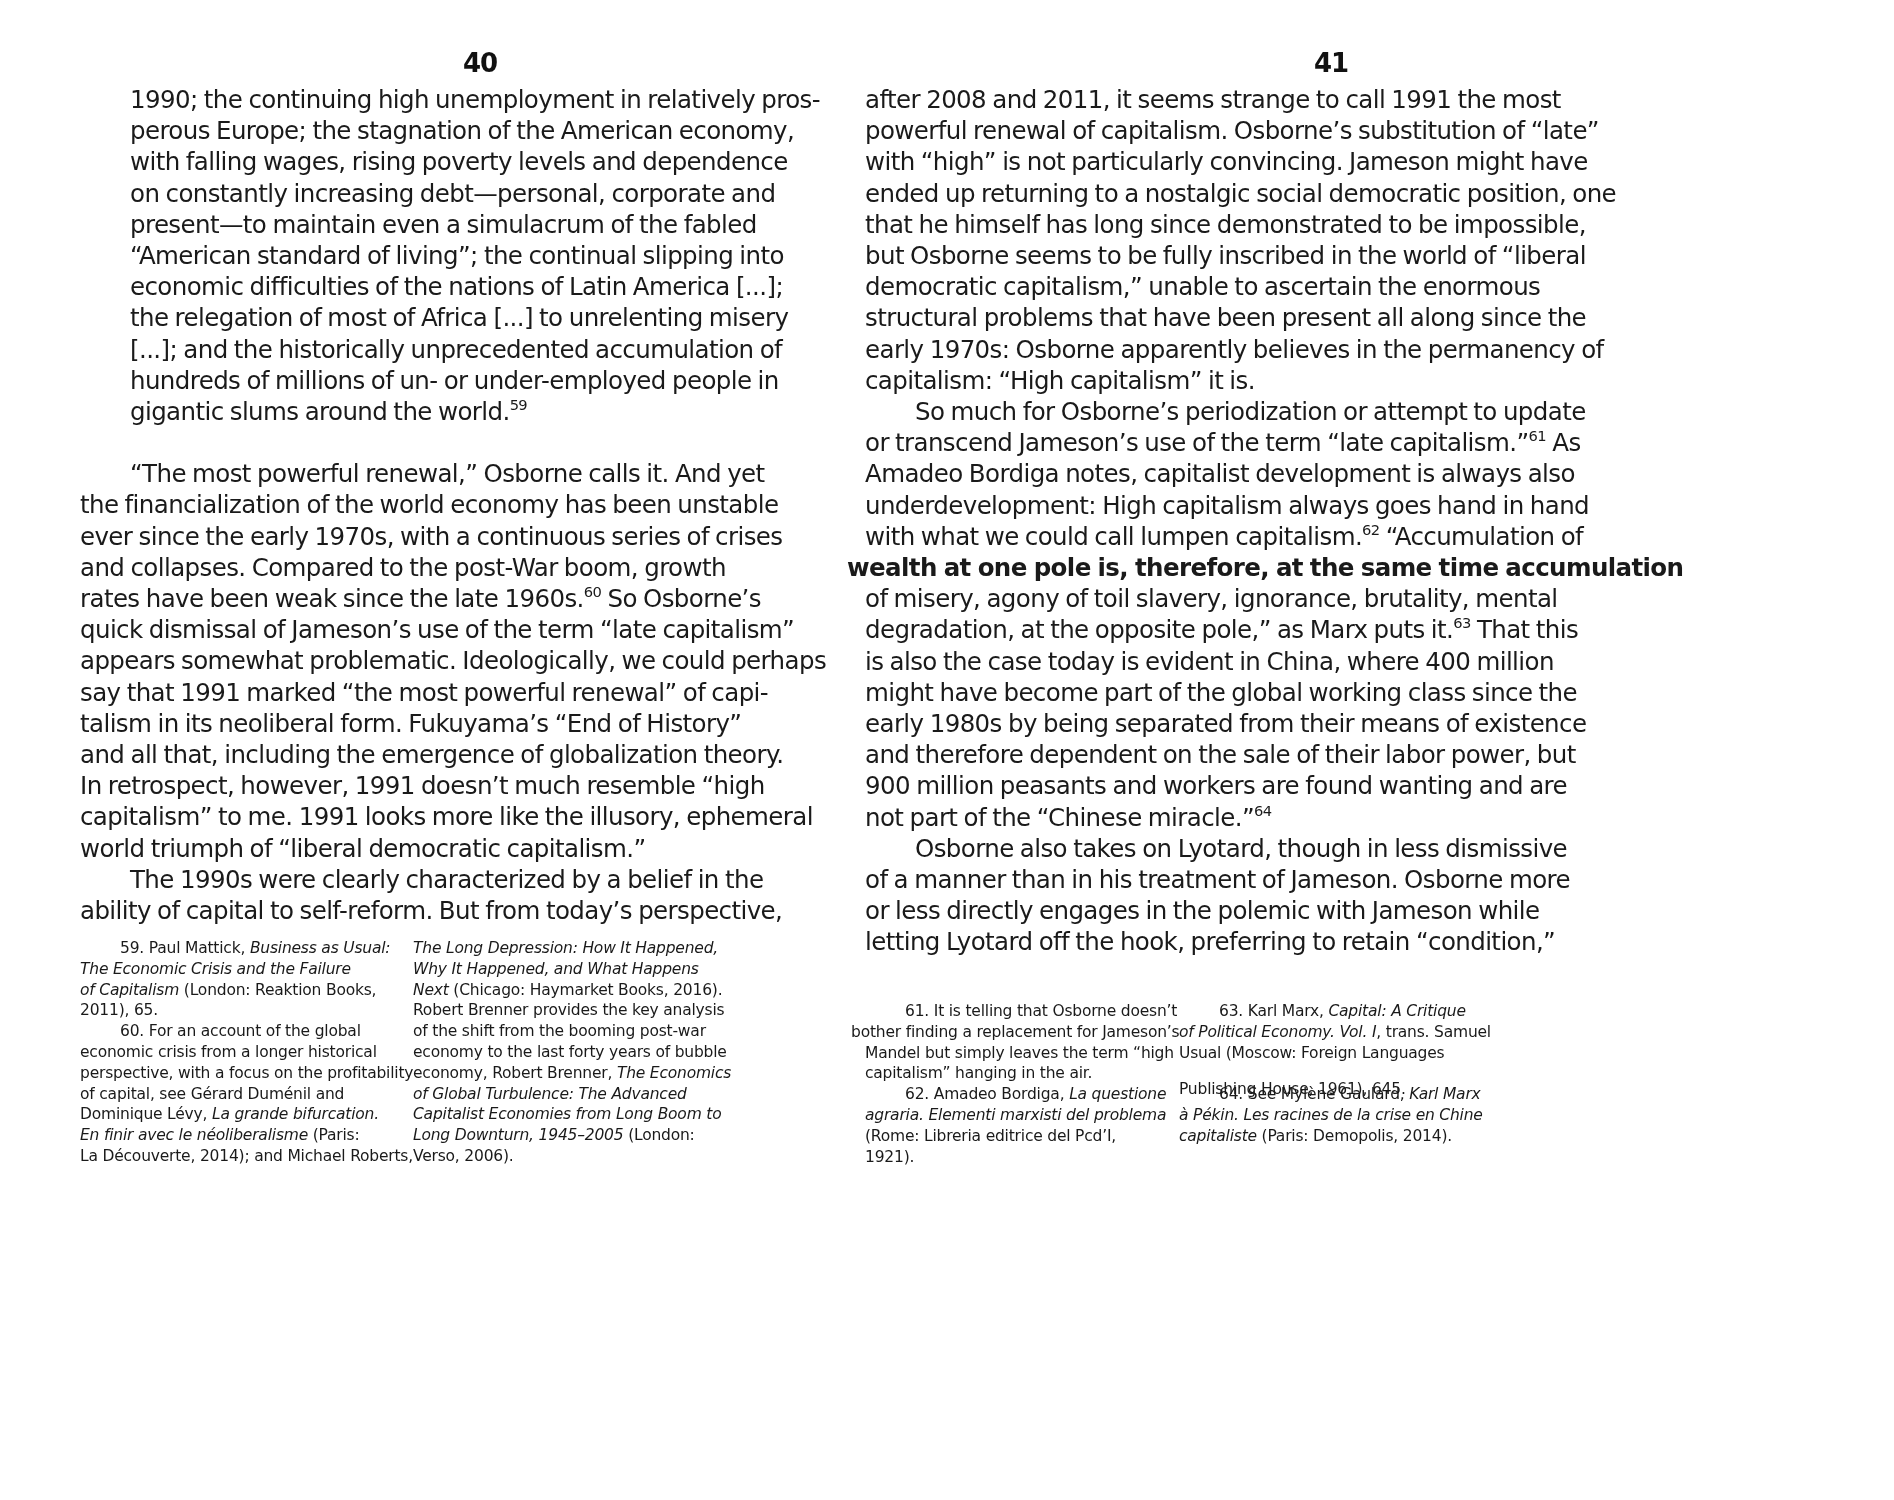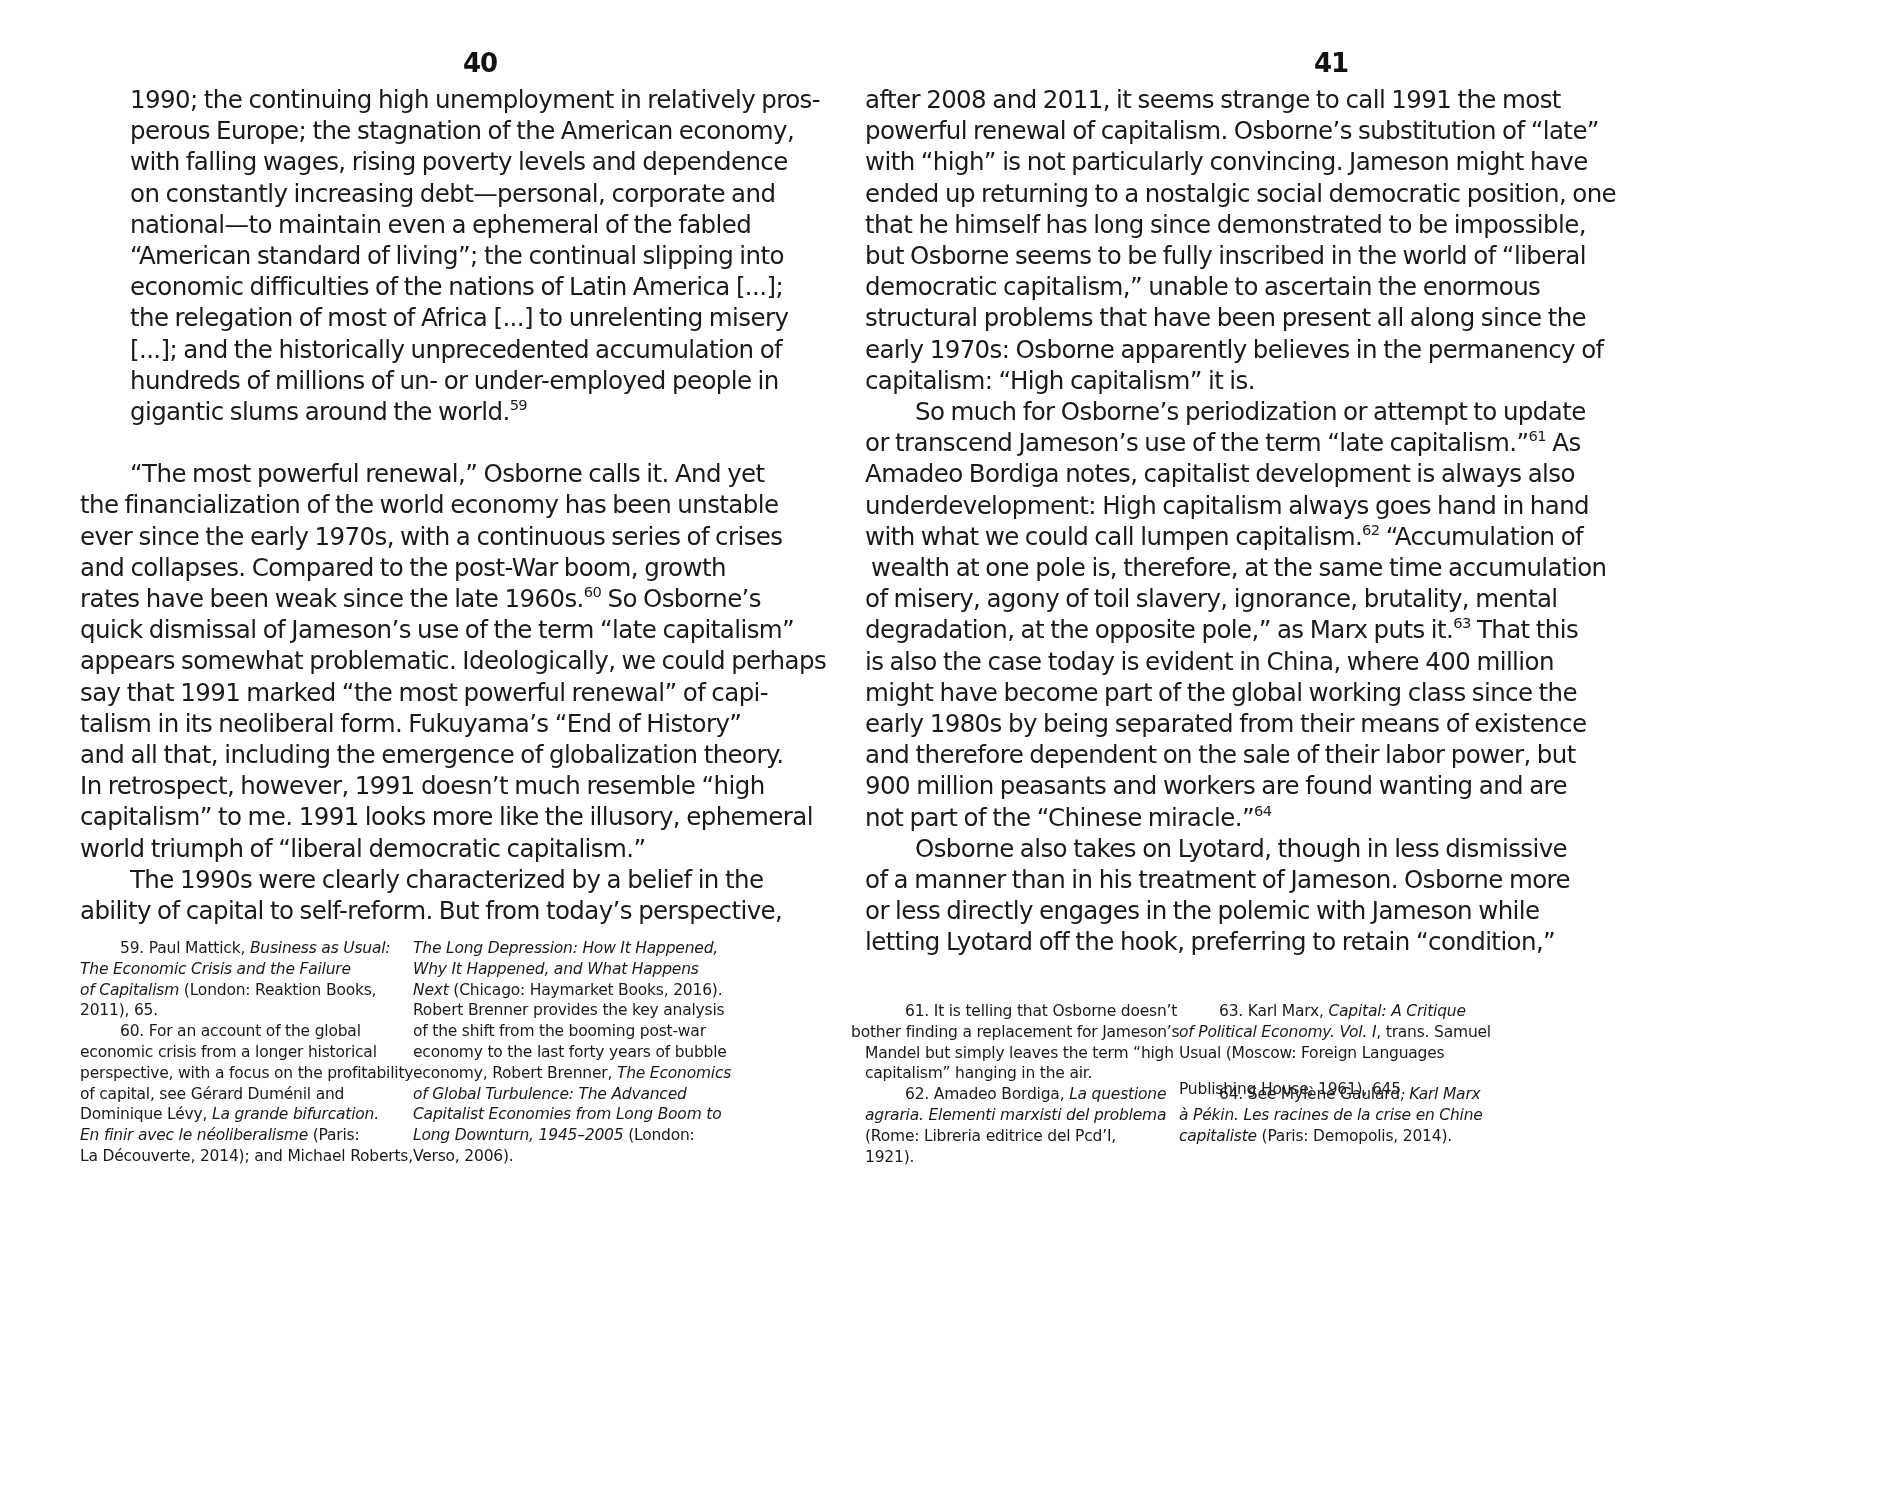--- a/index.html
+++ b/index.html
@@ -24,21 +24,21 @@
 </head>
 <body>
 
 <div class="page page-left">
   <div class="folio">40</div>
   <div class="body-block" id="left-body">
       <div class="line" style="left: 130px; top: 84px;"><span>1990; the continuing high unemployment in relatively pros-</span></div>
       <div class="line" style="left: 130px; top: 115.2px;"><span>perous Europe; the stagnation of the American economy,</span></div>
       <div class="line" style="left: 130px; top: 146.4px;"><span>with falling wages, rising poverty levels and dependence</span></div>
       <div class="line" style="left: 130px; top: 177.6px;"><span>on constantly increasing debt—personal, corporate and</span></div>
-      <div class="line" style="left: 130px; top: 208.8px;"><span>national—to maintain even a ephemeral of the fabled</span></div>
+      <div class="line" style="left: 130px; top: 208.8px;"><span>present—to maintain even a simulacrum of the fabled</span></div>
       <div class="line" style="left: 130px; top: 240px;"><span>“American standard of living”; the continual slipping into</span></div>
       <div class="line" style="left: 130px; top: 271.2px;"><span>economic difficulties of the nations of Latin America [...];</span></div>
       <div class="line" style="left: 130px; top: 302.4px;"><span>the relegation of most of Africa [...] to unrelenting misery</span></div>
       <div class="line" style="left: 130px; top: 333.6px;"><span>[...]; and the historically unprecedented accumulation of</span></div>
       <div class="line" style="left: 130px; top: 364.8px;"><span>hundreds of millions of un- or under-employed people in</span></div>
       <div class="line" style="left: 130px; top: 396px;"><span>gigantic slums around the world.</span><sup>59</sup></div>
       <div class="line" style="left: 130px; top: 458.2px;"><span>“The most powerful renewal,” Osborne calls it. And yet</span></div>
       <div class="line" style="left: 80px; top: 489.4px;"><span>the financialization of the world economy has been unstable</span></div>
       <div class="line" style="left: 80px; top: 520.6px;"><span>ever since the early 1970s, with a continuous series of crises</span></div>
       <div class="line" style="left: 80px; top: 551.8px;"><span>and collapses. Compared to the post-War boom, growth</span></div>
@@ -93,21 +93,21 @@
       <div class="line" style="left: 18px; top: 240px;"><span>but Osborne seems to be fully inscribed in the world of “liberal</span></div>
       <div class="line" style="left: 18px; top: 271.2px;"><span>democratic capitalism,” unable to ascertain the enormous</span></div>
       <div class="line" style="left: 18px; top: 302.4px;"><span>structural problems that have been present all along since the</span></div>
       <div class="line" style="left: 18px; top: 333.6px;"><span>early 1970s: Osborne apparently believes in the permanency of</span></div>
       <div class="line" style="left: 18px; top: 364.8px;"><span>capitalism: “High capitalism” it is.</span></div>
       <div class="line" style="left: 68px; top: 396px;"><span>So much for Osborne’s periodization or attempt to update</span></div>
       <div class="line" style="left: 18px; top: 427.2px;"><span>or transcend Jameson’s use of the term “late capitalism.”</span><sup>61</sup><span> As</span></div>
       <div class="line" style="left: 18px; top: 458.4px;"><span>Amadeo Bordiga notes, capitalist development is always also</span></div>
       <div class="line" style="left: 18px; top: 489.6px;"><span>underdevelopment: High capitalism always goes hand in hand</span></div>
       <div class="line" style="left: 18px; top: 520.8px;"><span>with what we could call lumpen capitalism.</span><sup>62</sup><span> “Accumulation of</span></div>
-      <div class="line" style="left: 24px; top: 552px;"><span>wealth at one pole is, therefore, at the same time accumulation</span></div>
+      <div class="line" style="left: 0; top: 552px; font-weight: bold;"><span>wealth at one pole is, therefore, at the same time accumulation</span></div>
       <div class="line" style="left: 18px; top: 583.2px; text-align: right;"><span>of misery, agony of toil slavery, ignorance, brutality, mental</span></div>
       <div class="line" style="left: 18px; top: 614.4px;"><span>degradation, at the opposite pole,” as Marx puts it.</span><sup>63</sup><span> That this</span></div>
       <div class="line" style="left: 18px; top: 645.6px;"><span>is also the case today is evident in China, where 400 million</span></div>
       <div class="line" style="left: 18px; top: 676.8px;"><span>might have become part of the global working class since the</span></div>
       <div class="line" style="left: 18px; top: 708px;"><span>early 1980s by being separated from their means of existence</span></div>
       <div class="line" style="left: 18px; top: 739.2px;"><span>and therefore dependent on the sale of their labor power, but</span></div>
       <div class="line" style="left: 18px; top: 770.4px;"><span>900 million peasants and workers are found wanting and are</span></div>
       <div class="line" style="left: 18px; top: 801.6px;"><span>not part of the “Chinese miracle.”</span><sup>64</sup></div>
       <div class="line" style="left: 68px; top: 832.8px;"><span>Osborne also takes on Lyotard, though in less dismissive</span></div>
       <div class="line" style="left: 18px; top: 864px;"><span>of a manner than in his treatment of Jameson. Osborne more</span></div>

